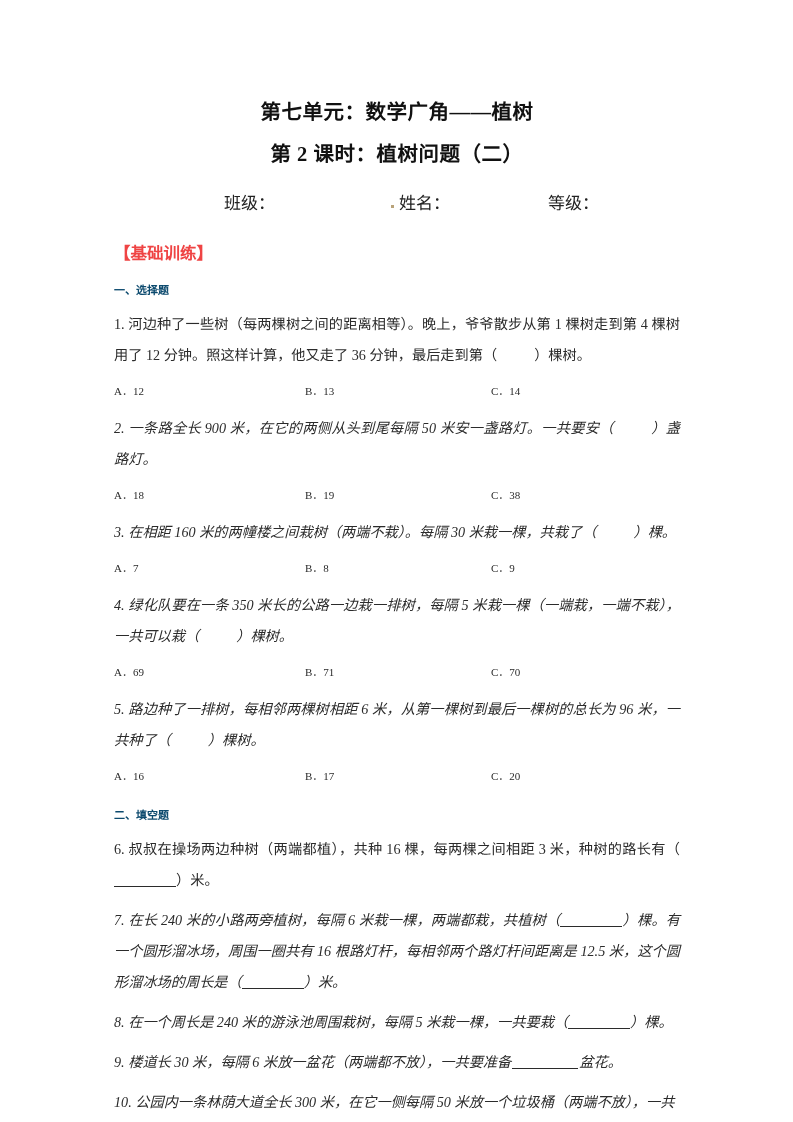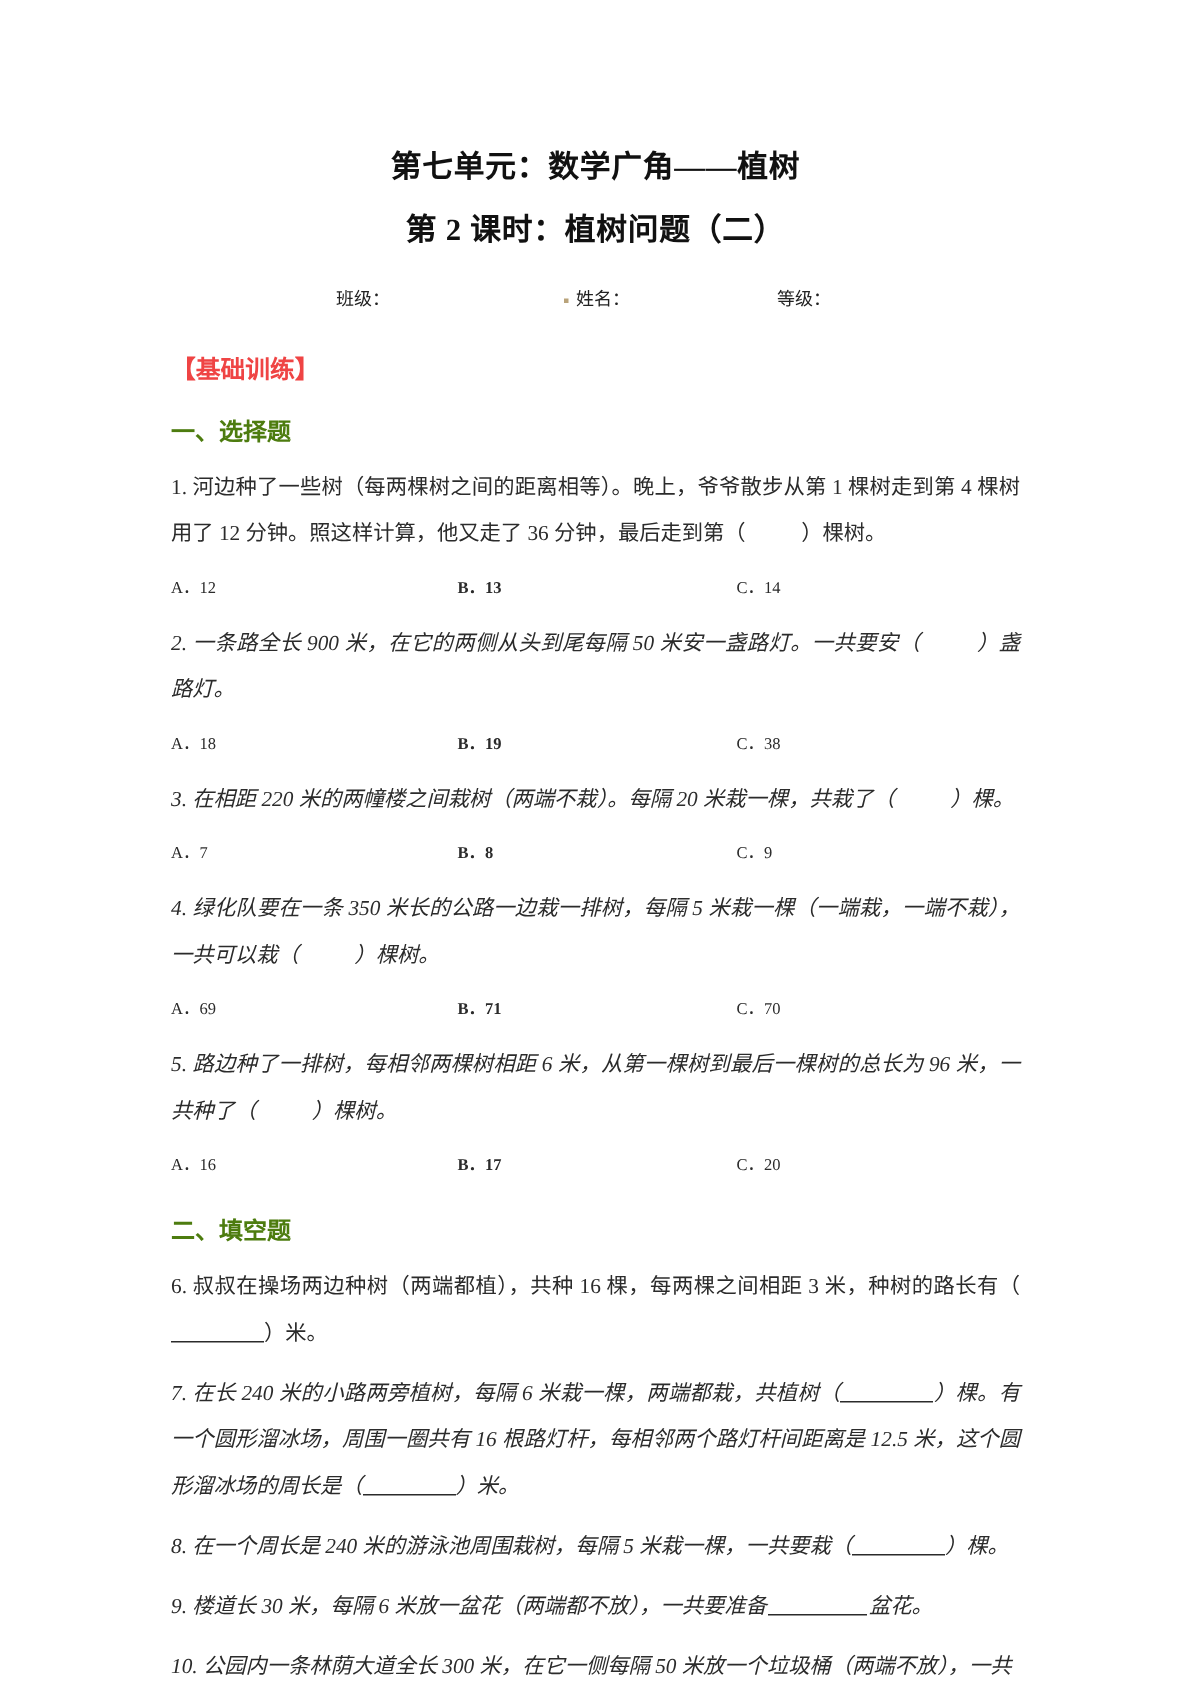--- a/index.html
+++ b/index.html
@@ -37,21 +37,21 @@
     letter-spacing: 0.5px;
     color: #111111;
     line-height: 1.25;
   }
   .doc-title.first { margin-top: 100px; }
   .doc-title.second { margin-top: 16px; }
 
   
   .info-line {
     margin-top: 22px;
-    font-size: 12px;
+    font-size: 17px;
     color: #222222;
     display: flex;
     align-items: baseline;
     padding-left: 110px;
   }
   .info-field { white-space: nowrap; }
   .info-gap-a { display: inline-block; width: 116px; }
   .info-gap-b { display: inline-block; width: 98px; }
   .stray-mark {
     display: inline-block;
@@ -66,23 +66,23 @@
   
   .block-title {
     margin-top: 26px;
     font-size: 16.5px;
     font-weight: bold;
     color: #ef4444;
     font-family: "Liberation Sans", "DejaVu Sans", sans-serif;
   }
   .sec-title {
     margin-top: 17px;
-    font-size: 16px;
+    font-size: 11px;
     font-weight: bold;
-    color: #4d7c0f;
+    color: #0c4a6e;
     font-family: "Liberation Sans", "DejaVu Sans", sans-serif;
   }
 
   
   .q {
     margin-top: 12px;
     font-size: 14.2px;
     line-height: 31px;
     text-align: justify;
     text-justify: inter-ideograph;
@@ -94,21 +94,21 @@
   .opts {
     margin-top: 7px;
     font-size: 11px;
     line-height: 26px;
     position: relative;
     height: 26px;
     color: #2b2b2b;
   }
   .opts .opt { position: absolute; white-space: nowrap; }
   .opts .opt.a { left: 0px; }
-  .opts .opt.b { left: 191px; font-weight: bold; }
+  .opts .opt.b { left: 191px; }
   .opts .opt.c { left: 377px; }
 
   
   .blank {
     display: inline-block;
     width: 62px;
     border-bottom: 1px solid #2b2b2b;
     height: 14px;
     vertical-align: -2px;
   }
@@ -155,21 +155,21 @@
       <span style="display:inline-block;width:30px"></span>
       <span>）盏路灯。</span>
     </div>
     <div class="opts">
       <span class="opt a">A．18</span>
       <span class="opt b">B．19</span>
       <span class="opt c">C．38</span>
     </div>
 
     <div class="q tight">
-      <span>3. 在相距 220 米的两幢楼之间栽树（两端不栽）。每隔 20 米栽一棵，共栽了（</span>
+      <span>3. 在相距 160 米的两幢楼之间栽树（两端不栽）。每隔 30 米栽一棵，共栽了（</span>
       <span style="display:inline-block;width:30px"></span>
       <span>）棵。</span>
     </div>
     <div class="opts">
       <span class="opt a">A．7</span>
       <span class="opt b">B．8</span>
       <span class="opt c">C．9</span>
     </div>
 
     <div class="q tight">

